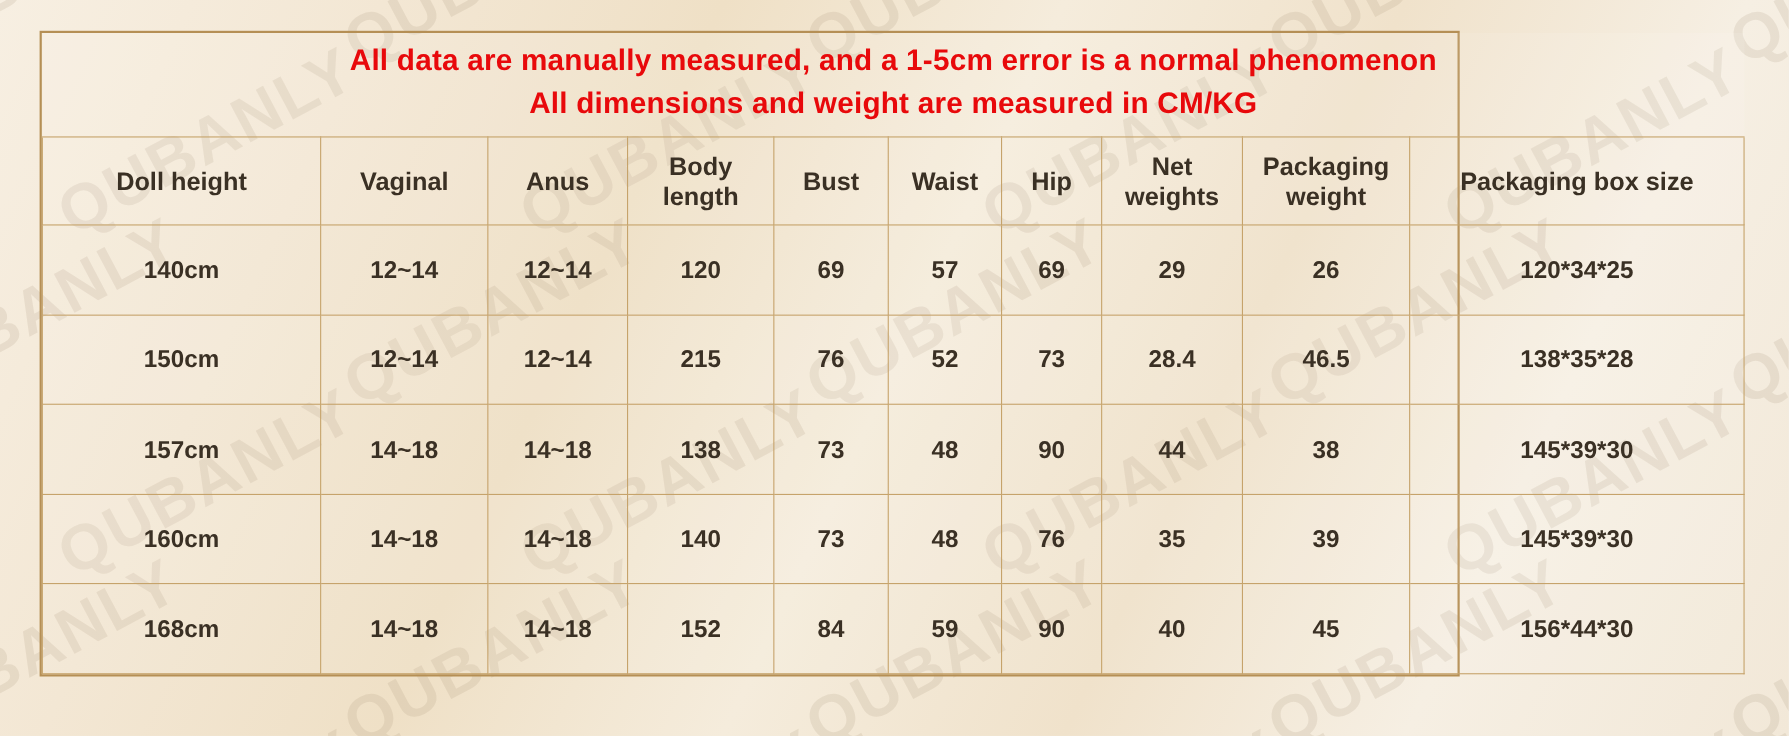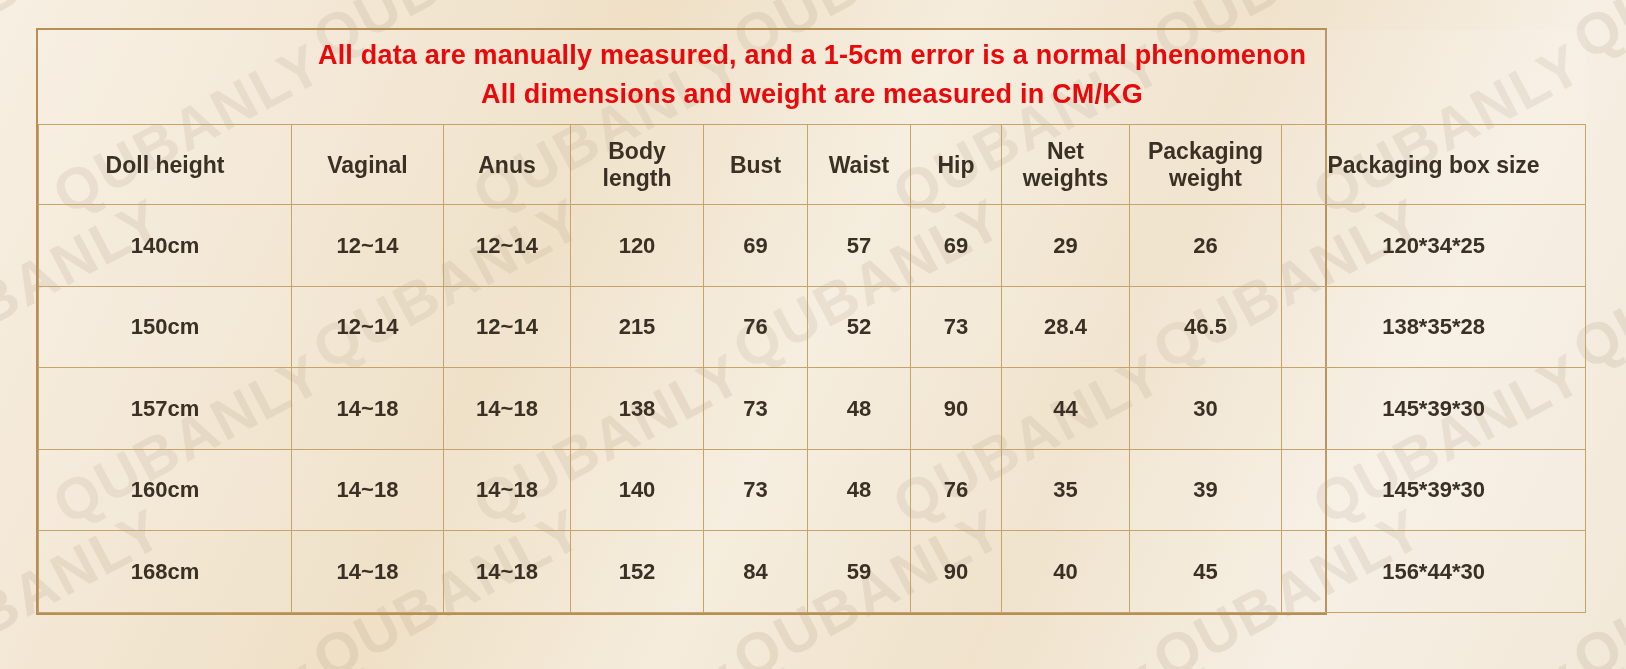--- a/index.html
+++ b/index.html
@@ -217,21 +217,21 @@
         </tr>
         <tr>
           <td>157cm</td>
           <td>14~18</td>
           <td>14~18</td>
           <td>138</td>
           <td>73</td>
           <td>48</td>
           <td>90</td>
           <td>44</td>
-          <td>30</td>
+          <td>38</td>
           <td>145*39*30</td>
         </tr>
         <tr>
           <td>160cm</td>
           <td>14~18</td>
           <td>14~18</td>
           <td>140</td>
           <td>73</td>
           <td>48</td>
           <td>76</td>

